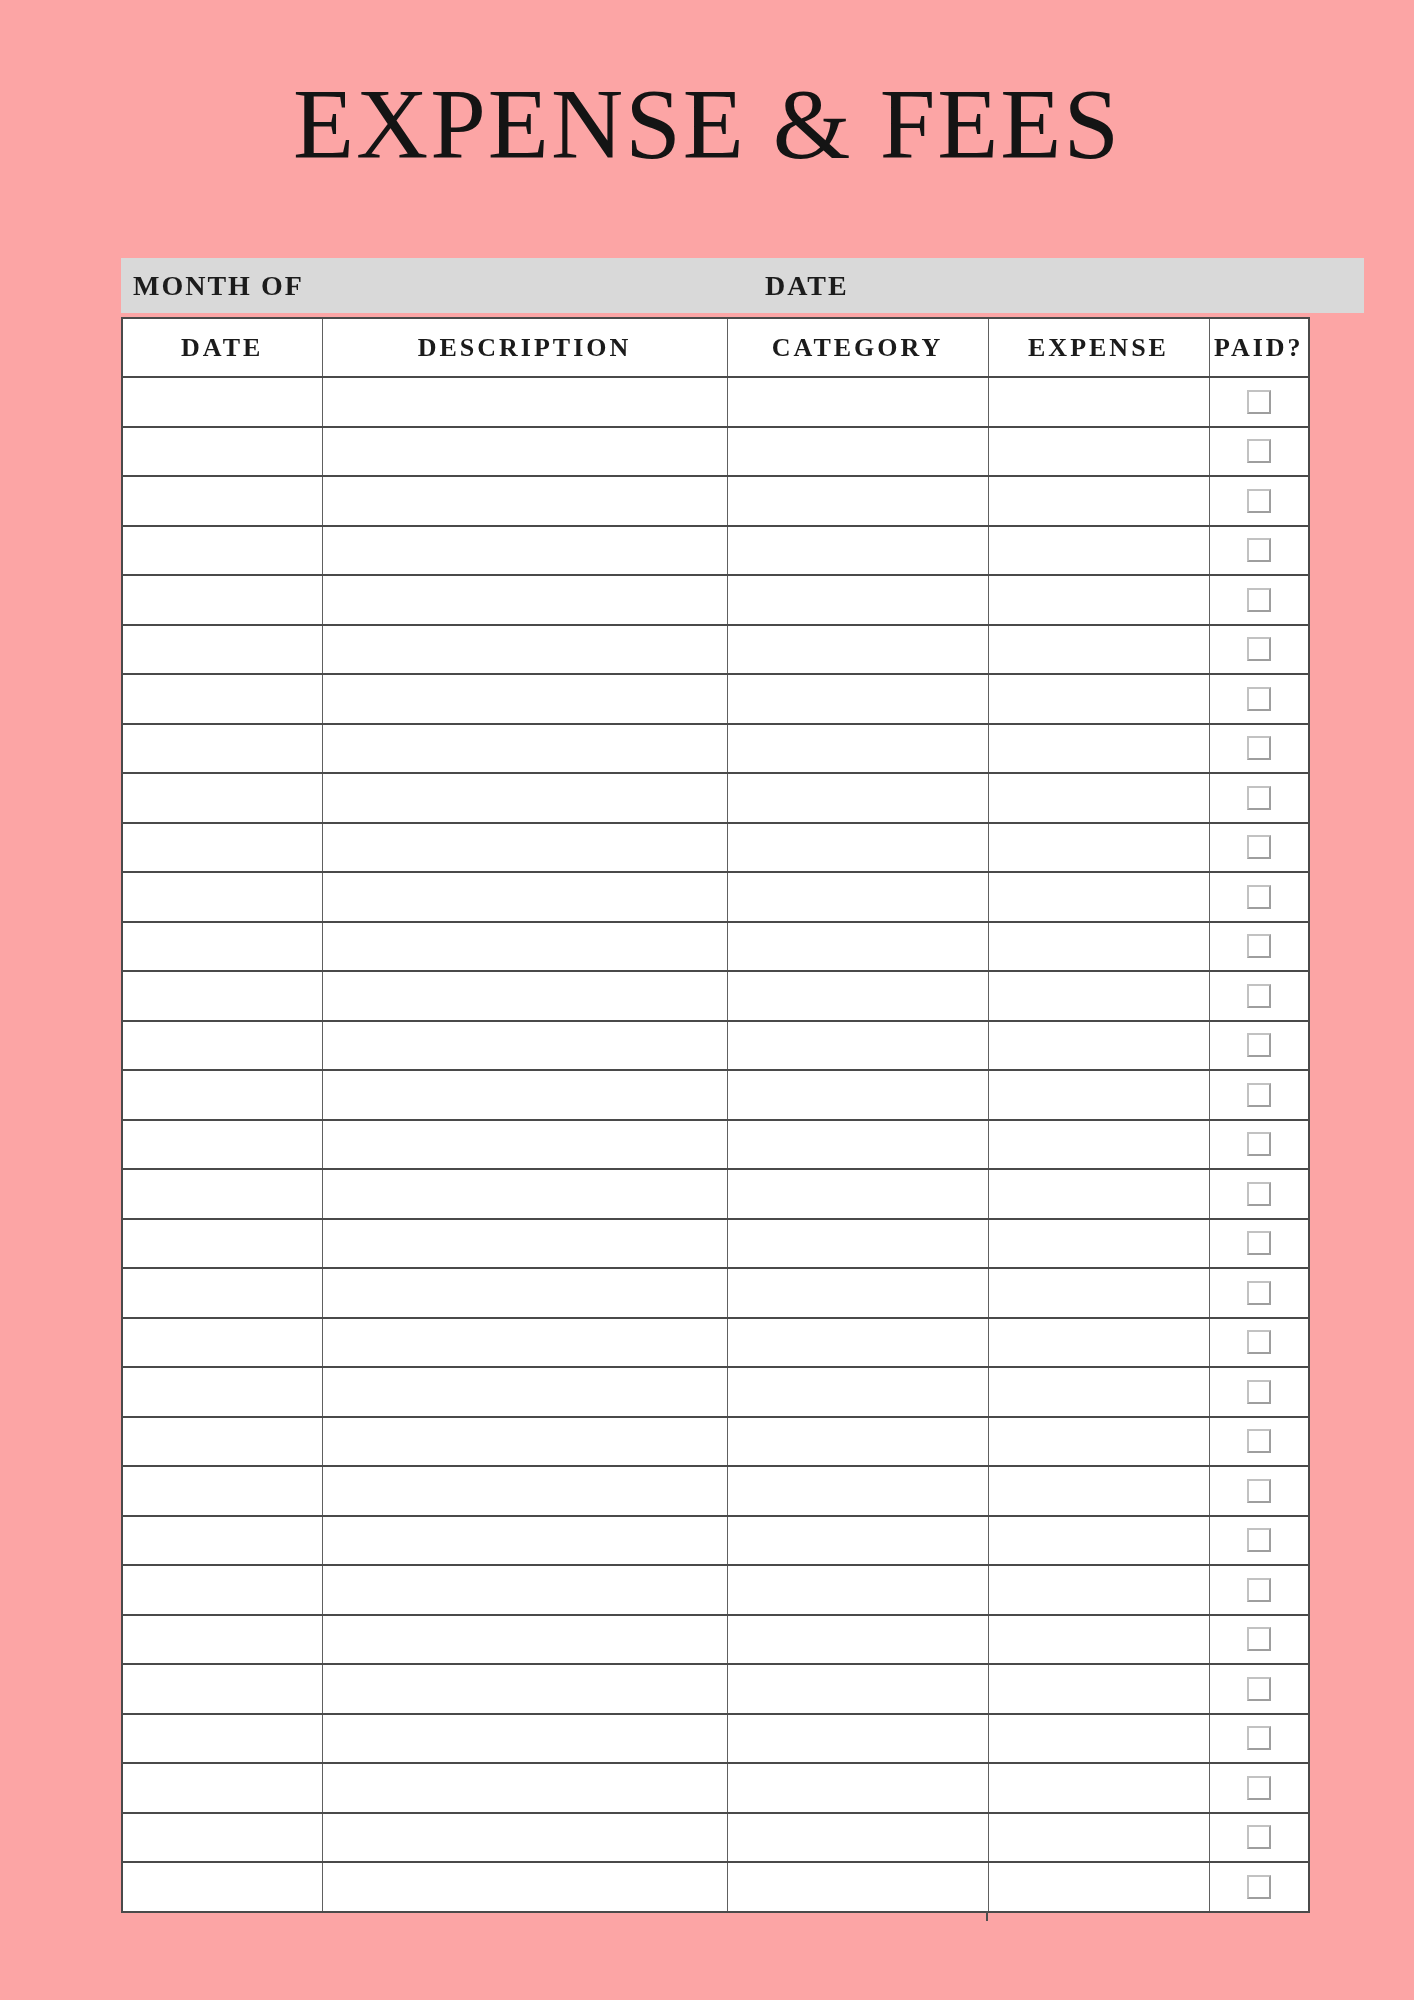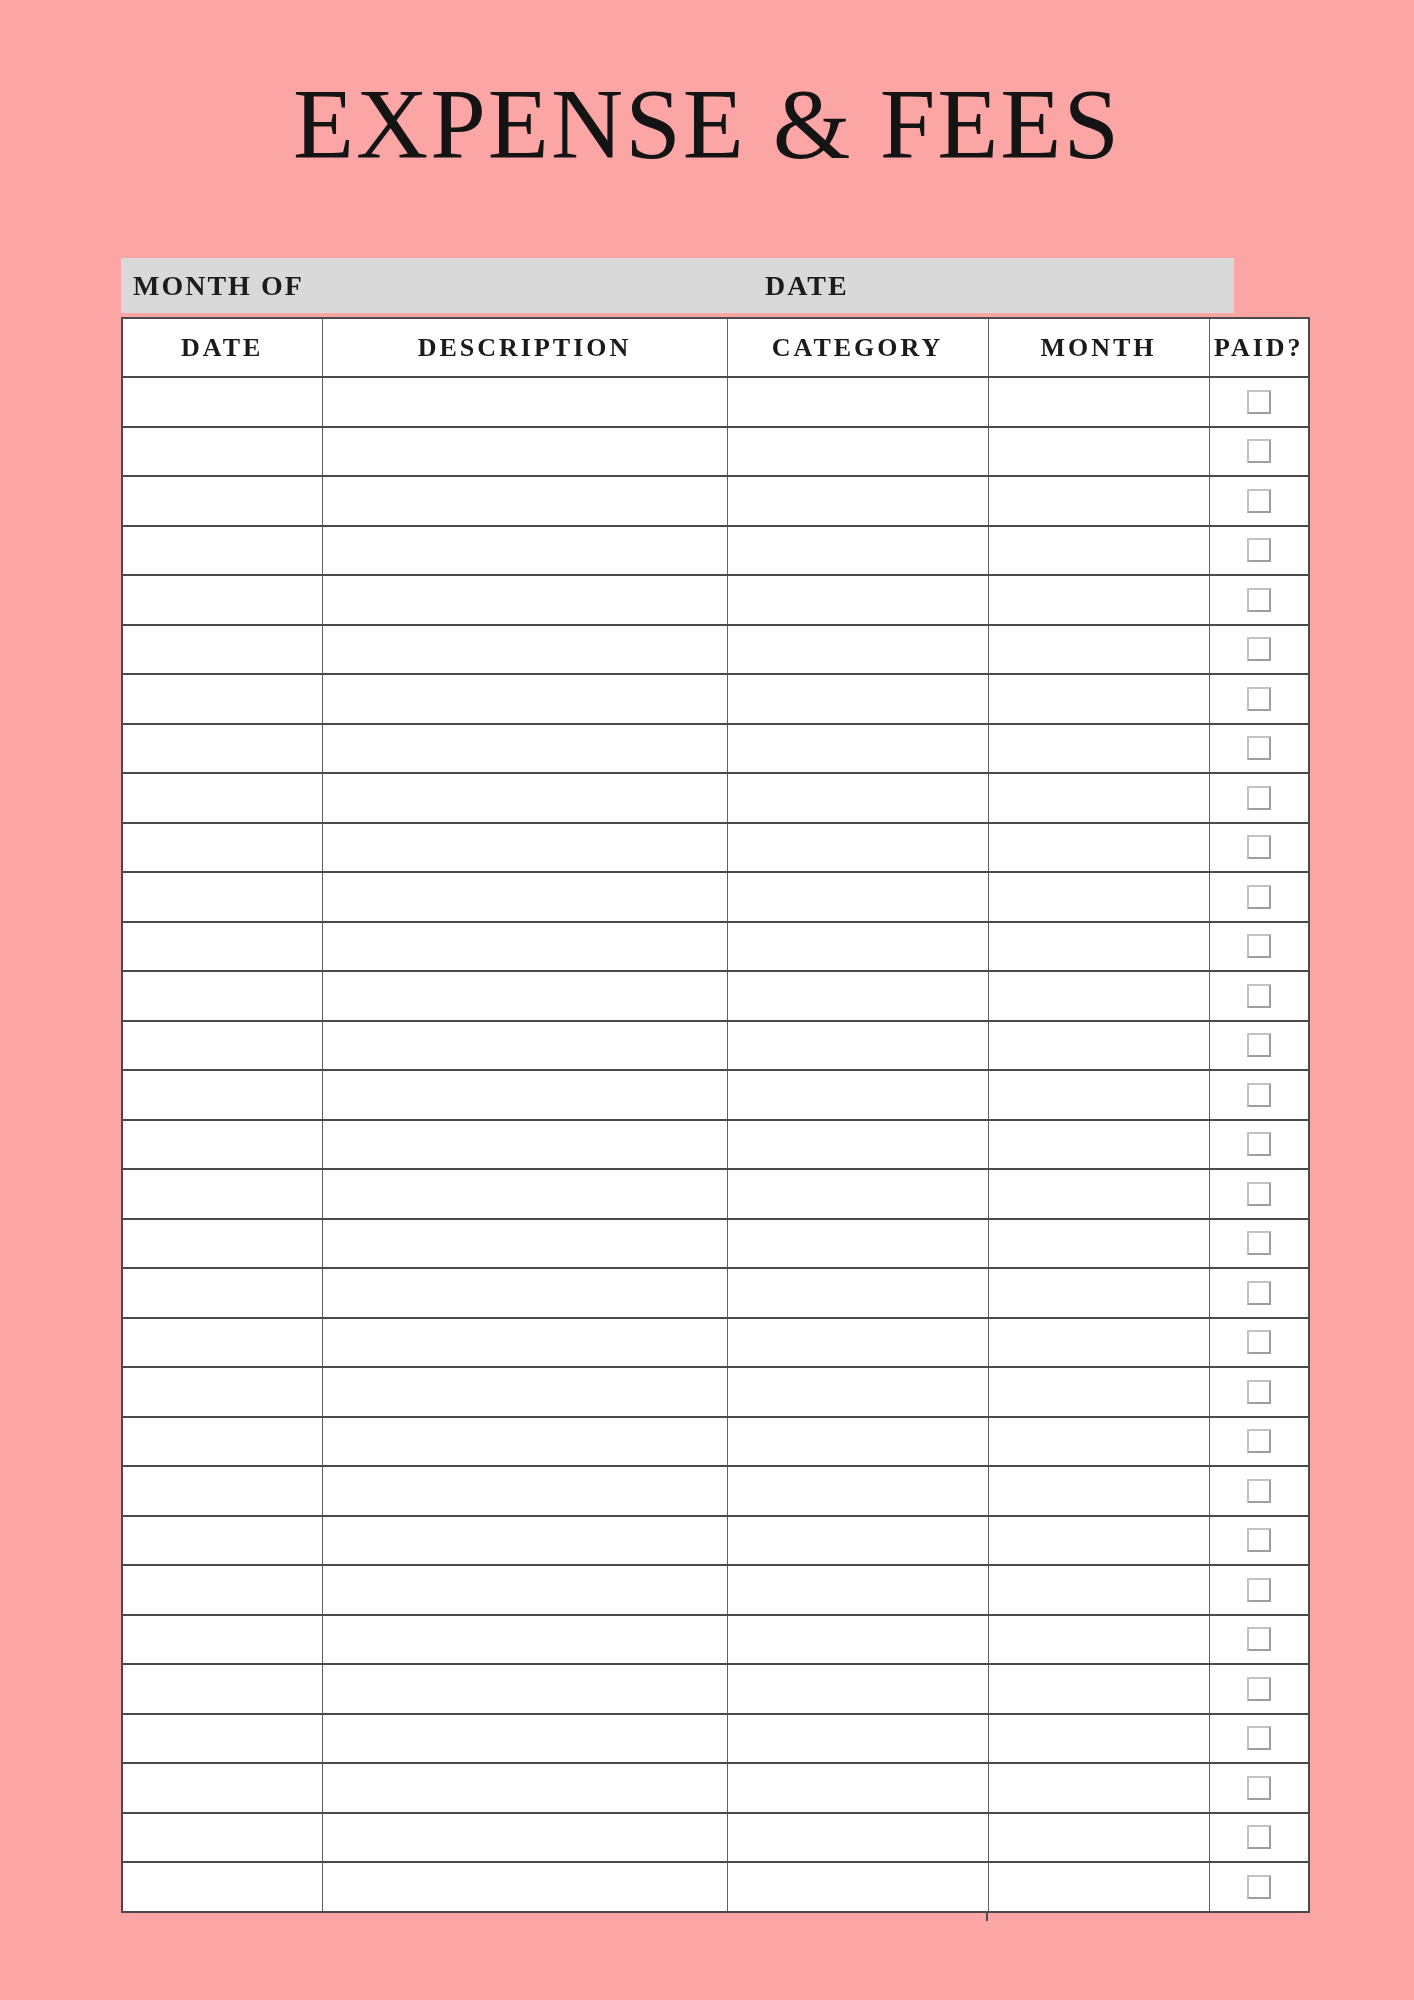--- a/index.html
+++ b/index.html
@@ -24,21 +24,21 @@
     letter-spacing:2px;
     line-height:1;
     color:#141414;
     white-space:nowrap;
   }
 
   
   .meta-bar {
     position:absolute;
     left:121px; top:258px;
-    width:1113px; height:55px;
+    width:1243px; height:55px;
     background:#d9d9d9;
   }
   .meta-label {
     position:absolute;
     top:50%;
     transform:translateY(-50%);
     font-weight:700;
     font-size:28px;
     letter-spacing:2px;
     color:#1c1c1c;
@@ -131,21 +131,21 @@
           <col class="col-description">
           <col class="col-category">
           <col class="col-amount">
           <col class="col-paid">
         </colgroup>
       <thead>
         <tr>
             <th>DATE</th>
             <th>DESCRIPTION</th>
             <th>CATEGORY</th>
-            <th>MONTH</th>
+            <th>EXPENSE</th>
             <th>PAID?</th>
           </tr>
       </thead>
       <tbody>
           <tr>
             <td></td>
             <td></td>
             <td></td>
             <td></td>
             <td>

